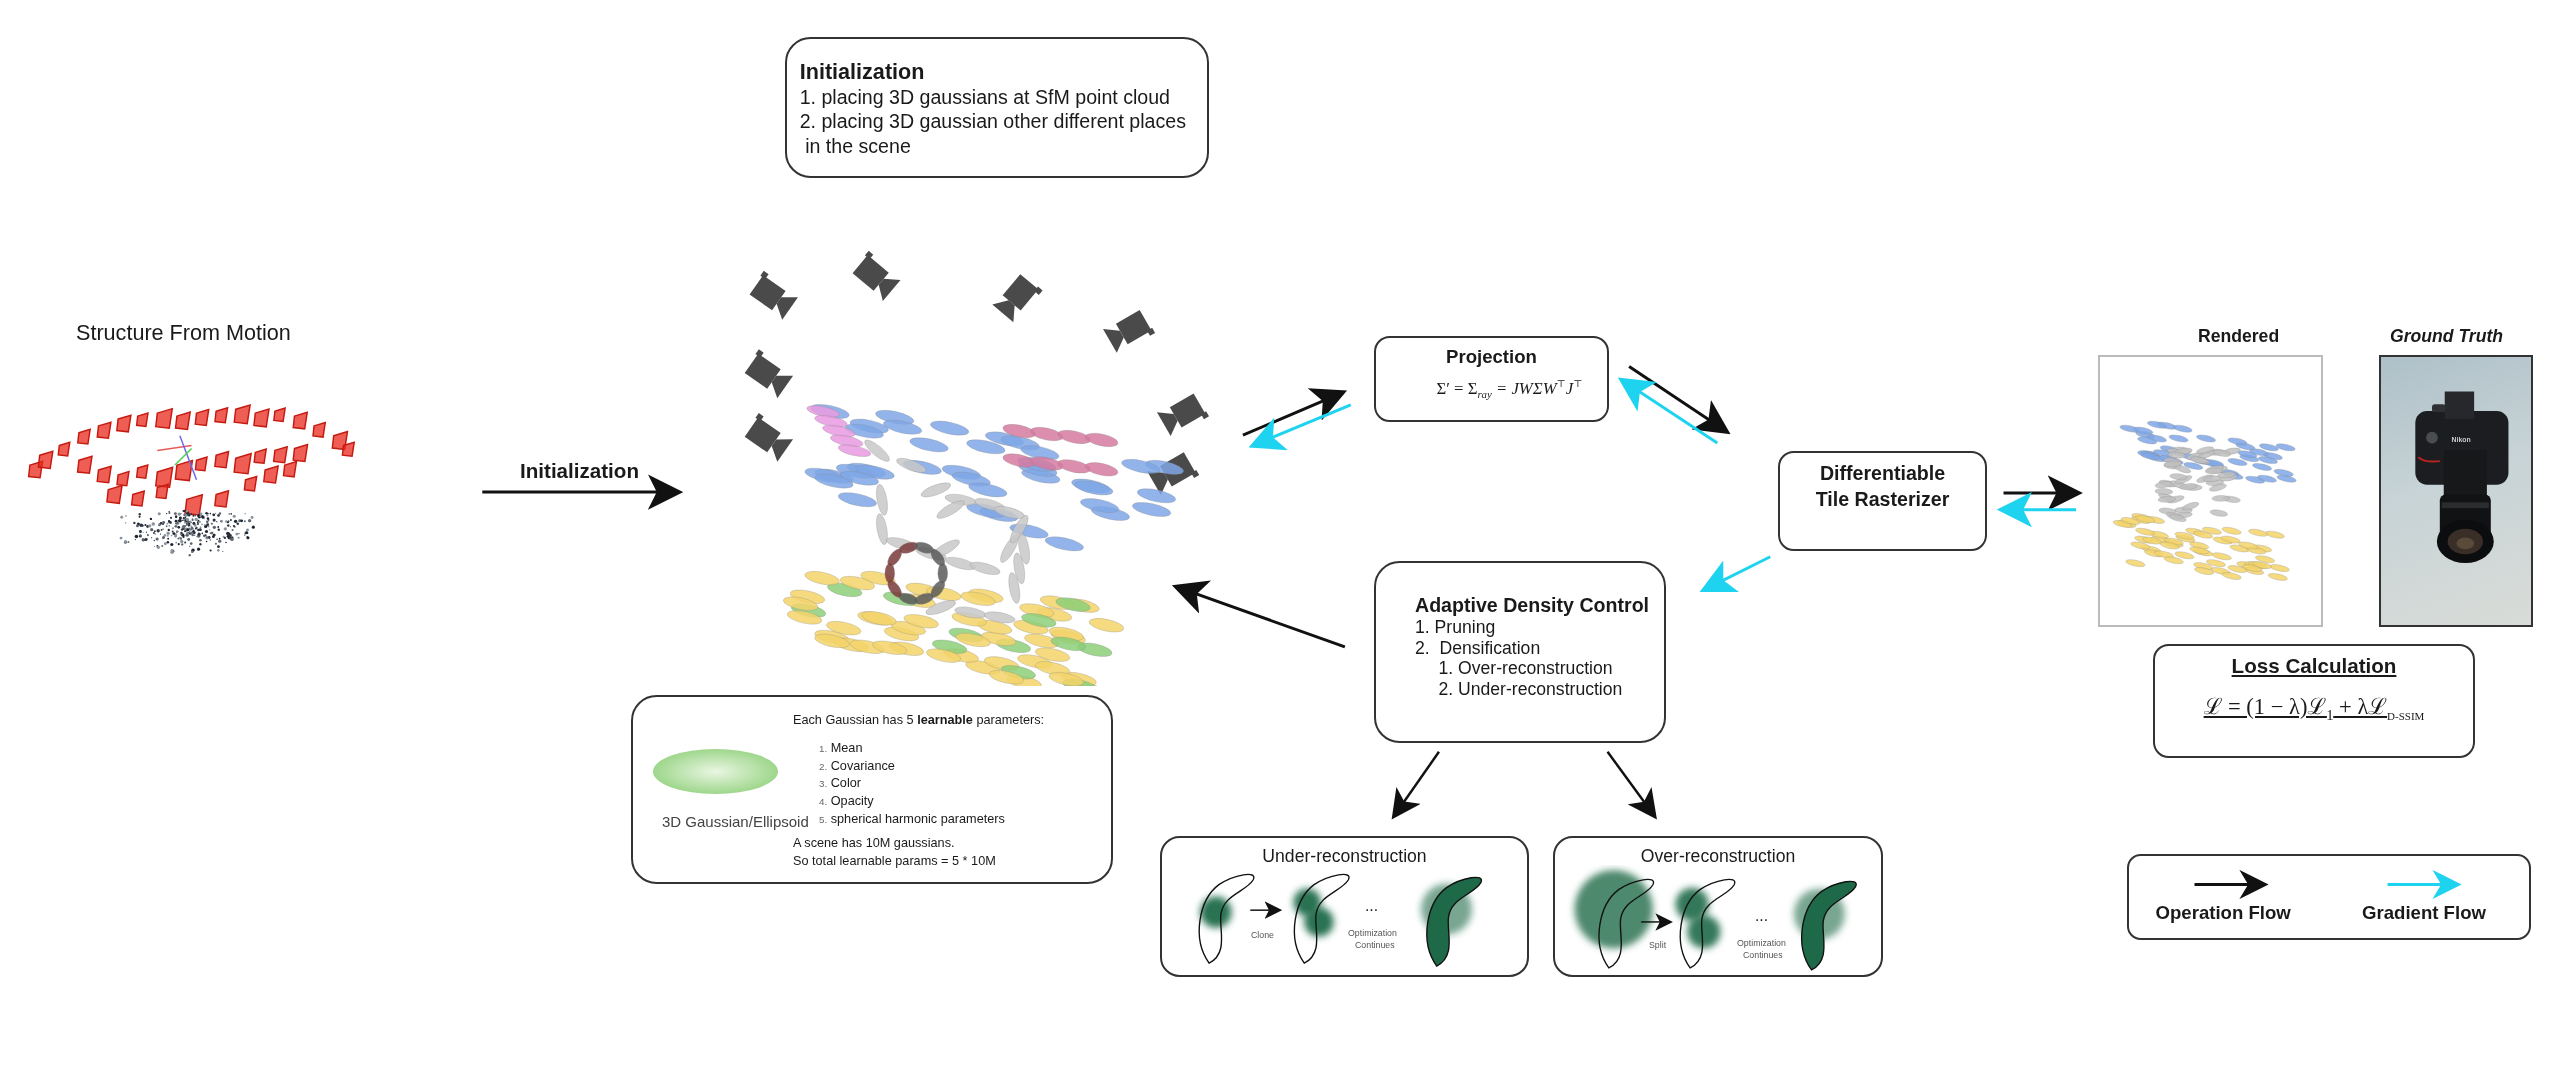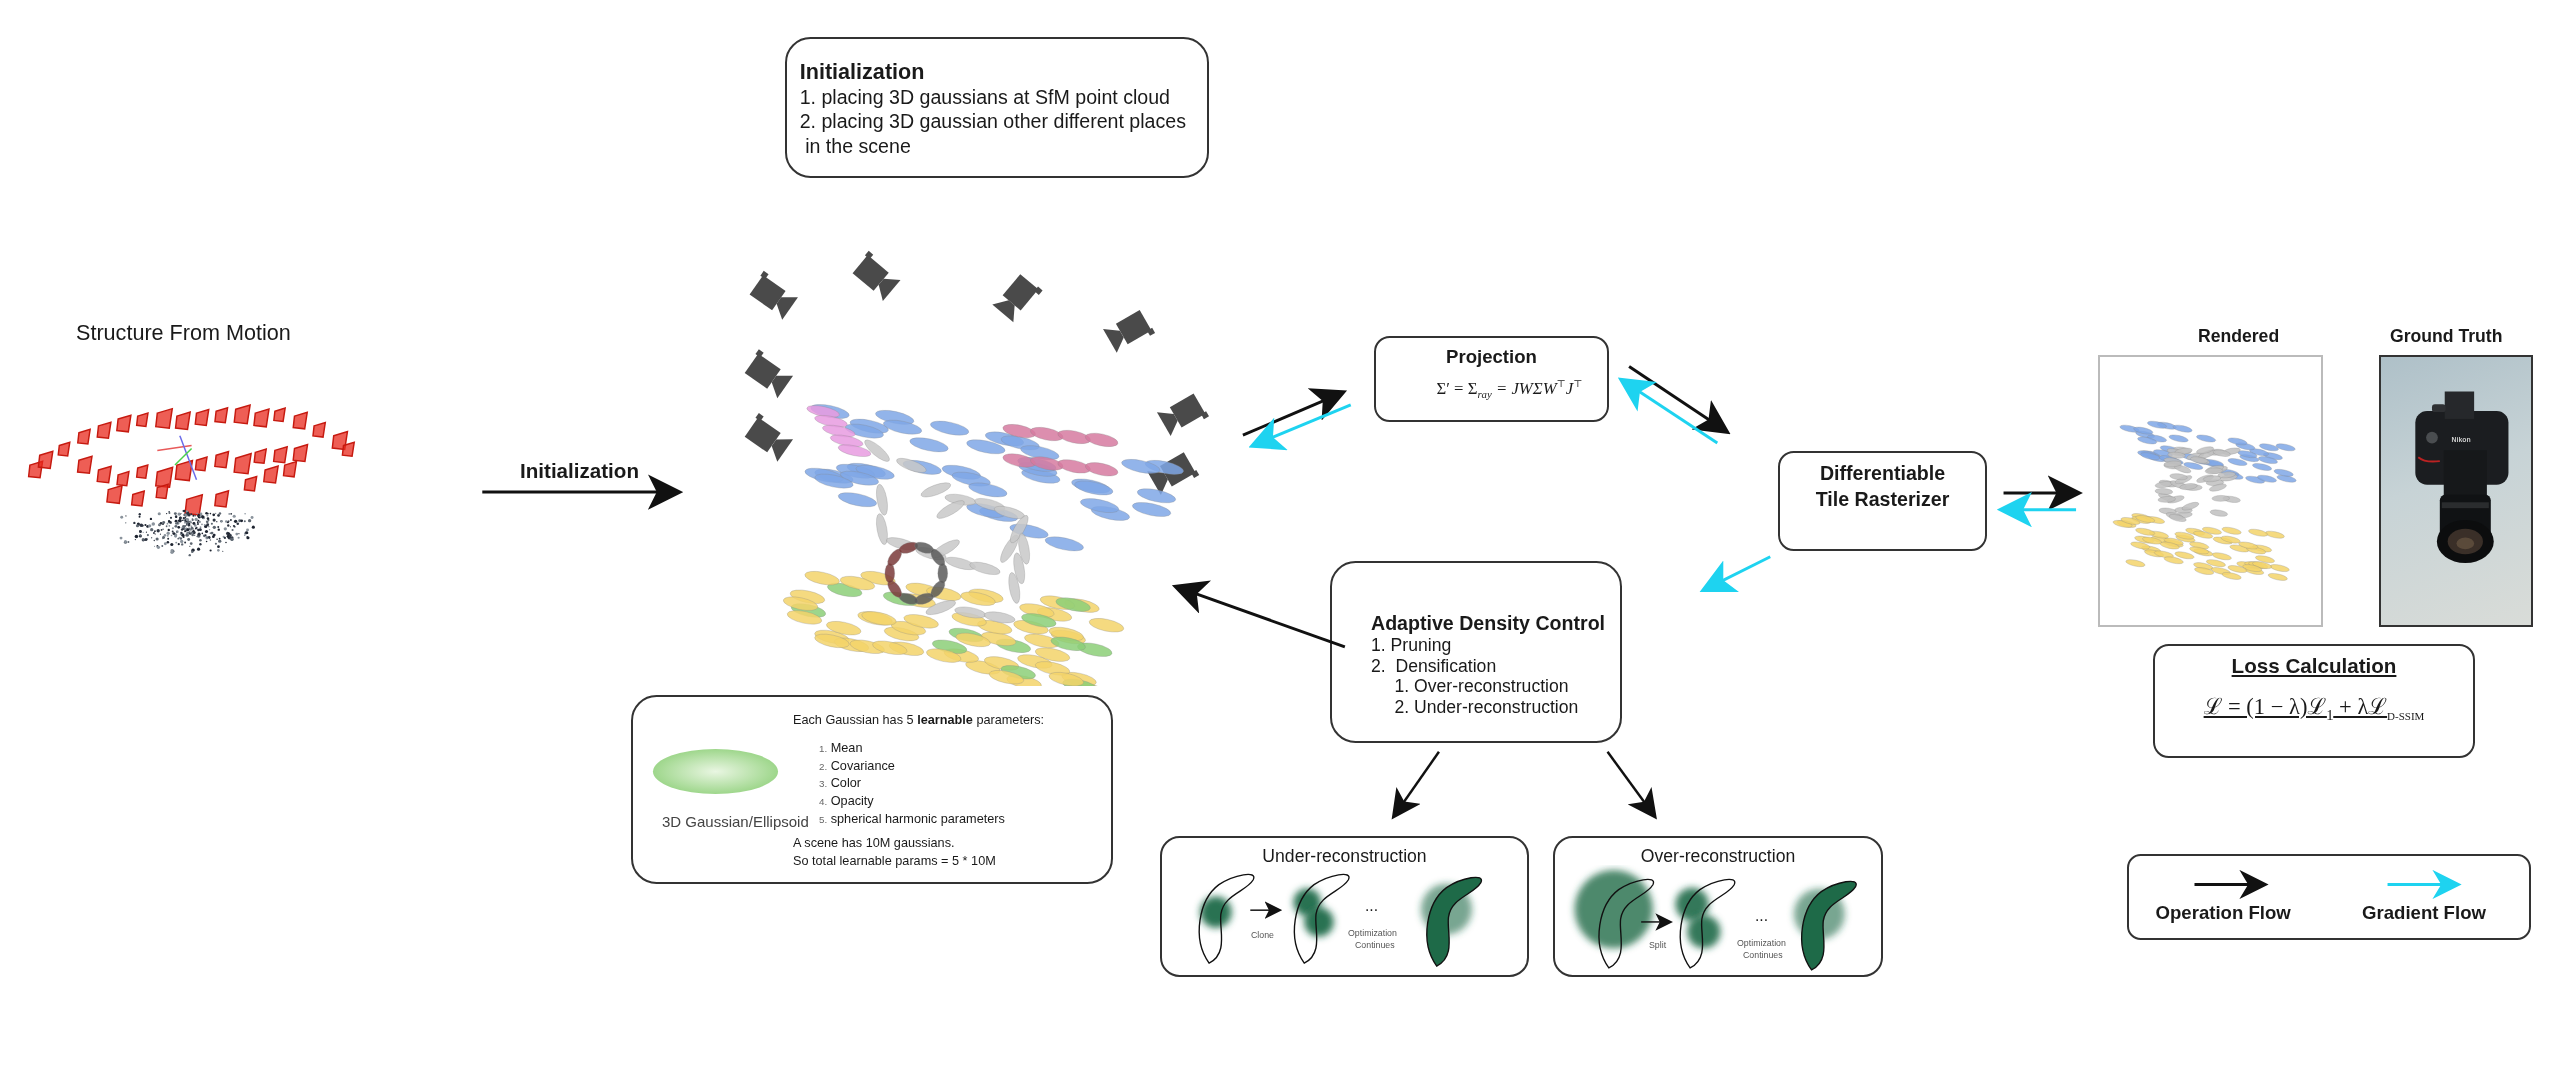--- a/index.html
+++ b/index.html
@@ -615,21 +615,21 @@
   <div class="math" style="font-size:16.7px; margin-top:9.8px; font-style:normal;margin-left:36px;">
     <span>Σ′ = Σ</span><sub style="font-size:10.8px; font-style:italic;">ray</sub><i> = JWΣW</i><sup style="font-size:9.8px;">⊤</sup><i>J</i><sup style="font-size:9.8px;">⊤</sup>
   </div>
 </div>
 
 <div class="box" style="left:1778px; top:451px; width:209px; height:100px; border-radius:15.7px; text-align:center; padding-top:8px;">
   <div class="bold" style="font-size:19.6px; line-height:25.5px;">Differentiable</div>
   <div class="bold" style="font-size:19.6px; line-height:25.5px;">Tile Rasterizer</div>
 </div>
 
-<div class="box" style="left:1330px; top:561px; width:292px; height:182px; padding:49px 0 0 39px;">
+<div class="box" style="left:1374px; top:561px; width:292px; height:182px; padding:31px 0 0 39px;">
   <div class="bold" style="font-size:19.6px;">Adaptive Density Control</div>
   <div style="font-size:17.6px; line-height:20.6px; white-space:pre;">1. Pruning</div>
   <div style="font-size:17.6px; line-height:20.6px; white-space:pre;">2.  Densification</div>
   <div style="font-size:17.6px; line-height:20.6px; padding-left:23.5px;">1. Over-reconstruction</div>
   <div style="font-size:17.6px; line-height:20.6px; padding-left:23.5px;">2. Under-reconstruction</div>
 </div>
 
 <div class="box" style="left:1160px; top:836px; width:369px; height:141px; border-radius:19.6px;">
   <div class="abs" style="left:0; right:0; top:7.8px; text-align:center; font-size:17.6px;">Under-reconstruction</div>
   <svg class="abs" width="363" height="108" style="left:0; top:27.4px;" viewBox="0 0 370 110">
@@ -820,21 +820,21 @@
         <ellipse cx="116" cy="116" rx="9" ry="3" transform="rotate(-3 116 116)" fill="#bfbfbf" fill-opacity="0.85" stroke="#888" stroke-opacity="0.35" stroke-width="0.8"></ellipse>
         <ellipse cx="123" cy="144" rx="9" ry="3" transform="rotate(-1 123 144)" fill="#bfbfbf" fill-opacity="0.85" stroke="#888" stroke-opacity="0.35" stroke-width="0.8"></ellipse>
         <ellipse cx="101" cy="105" rx="9" ry="3" transform="rotate(10 101 105)" fill="#bfbfbf" fill-opacity="0.85" stroke="#888" stroke-opacity="0.35" stroke-width="0.8"></ellipse>
         <ellipse cx="78" cy="100" rx="9" ry="3" transform="rotate(5 78 100)" fill="#bfbfbf" fill-opacity="0.85" stroke="#888" stroke-opacity="0.35" stroke-width="0.8"></ellipse>
         <ellipse cx="85" cy="156" rx="9" ry="3" transform="rotate(1 85 156)" fill="#bfbfbf" fill-opacity="0.85" stroke="#888" stroke-opacity="0.35" stroke-width="0.8"></ellipse>
         <ellipse cx="79" cy="164" rx="9" ry="3" transform="rotate(14 79 164)" fill="#bfbfbf" fill-opacity="0.85" stroke="#888" stroke-opacity="0.35" stroke-width="0.8"></ellipse>
         <ellipse cx="92" cy="152" rx="9" ry="3" transform="rotate(-18 92 152)" fill="#bfbfbf" fill-opacity="0.85" stroke="#888" stroke-opacity="0.35" stroke-width="0.8"></ellipse>
       </g>
     </svg>
 </div>
-<div class="abs bold" style="left:2390px; top:326px; font-size:17.6px;">Ground Truth</div>
+<div class="abs bold" style="left:2390px; top:326px; font-size:17.6px;font-style:italic;">Ground Truth</div>
 <div class="abs" style="left:2379px; top:355px; width:154px; height:272px; border:2px solid #333; box-sizing:border-box;
             background: linear-gradient(160deg, #aec0c8 0%, #c7d3d6 45%, #d9dcd8 100%); overflow:hidden;">
   <svg width="150" height="269" viewBox="0 0 153 274">
     <rect x="35" y="55" width="95" height="75" rx="12" fill="#1b1d20"></rect>
     <rect x="65" y="35" width="30" height="28" fill="#26282b"></rect>
     <rect x="52" y="48" width="14" height="8" rx="3" fill="#2e3033"></rect>
     <circle cx="52" cy="82" r="6" fill="#4a4d50"></circle>
     <path d="M38 102 Q45 108 60 106" stroke="#b22" stroke-width="2" fill="none"></path>
     <text x="72" y="87" font-size="7" fill="#ccc" font-family="Liberation Sans, sans-serif" font-weight="bold">Nikon</text>
     <rect x="64" y="95" width="44" height="50" fill="#16181a"></rect>

